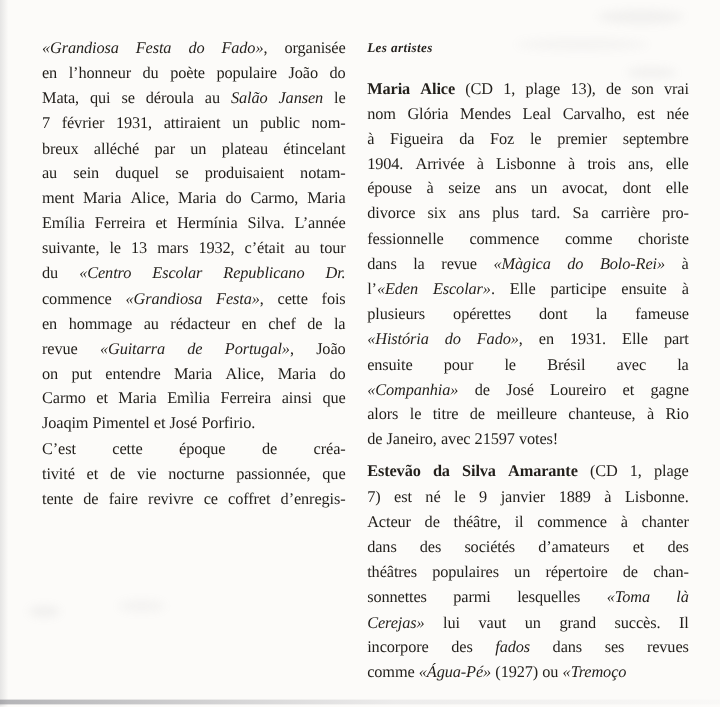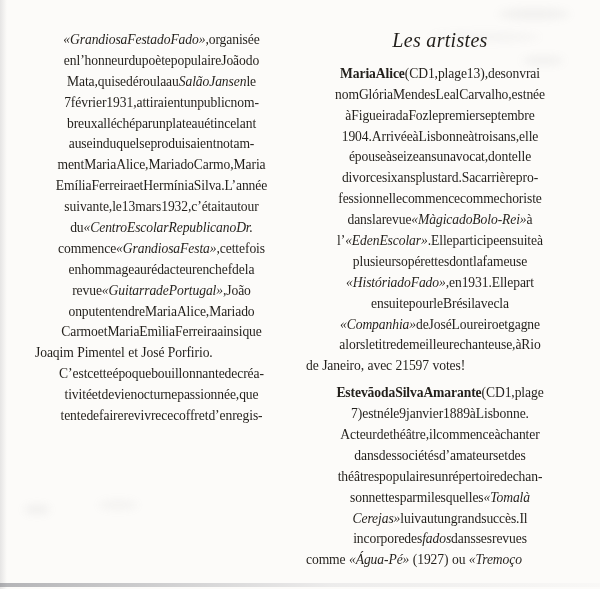--- a/index.html
+++ b/index.html
@@ -26,31 +26,31 @@
   .s2 { left:430px; top:32px; width:110px; height:10px; opacity:0.07; }
   .s3 { left:522px; top:56px; width:42px;  height:9px;  }
   .s4 { left:24px;  top:505px; width:26px; height:9px;  opacity:0.12; }
   .s5 { left:98px;  top:500px; width:40px; height:10px; opacity:0.08; }
 
   .col { position:absolute; top:30px; font-size:13.6px; letter-spacing:-0.1px; }
   .col-left  { left:35px;  width:253px; }
   .col-right { left:306px; width:268px; }
 
   .heading {
-    font-weight:normal; font-style:italic;
-    font-size:20px; letter-spacing:0.3px;
-    text-align:center; line-height:20.9px; height:20.9px;
+    font-weight:bold; font-style:italic;
+    font-size:11px; letter-spacing:0.3px;
+    line-height:20.9px; height:20.9px;
     margin-bottom:13px;
   }
 
   .para { margin:0; }
   .col-right .para + .para { margin-top:6px; }
 
   .line {
-    display:flex; justify-content:center;
+    display:flex; justify-content:space-between;
     white-space:nowrap;
     line-height:20.9px; height:20.9px;
     align-items:baseline;
   }
   .line.last { justify-content:flex-start; gap:3.5px; }
 
   .w { display:inline-block; }
   .seg-n { font-style:normal; font-weight:normal; }
   .seg-i { font-style:italic; }
   .seg-b { font-weight:bold; }
@@ -201,21 +201,20 @@
           <span class="w"><span class="seg-n">et</span></span>
           <span class="w"><span class="seg-n">José</span></span>
           <span class="w"><span class="seg-n">Porfirio.</span></span>
         </div>
       </div>
       <div class="para">
         <div class="line">
           <span class="w"><span class="seg-n">C’est</span></span>
           <span class="w"><span class="seg-n">cette</span></span>
           <span class="w"><span class="seg-n">époque</span></span>
-          <span class="w"><span class="seg-n">bouillonnante</span></span>
           <span class="w"><span class="seg-n">de</span></span>
           <span class="w"><span class="seg-n">créa-</span></span>
         </div>
         <div class="line">
           <span class="w"><span class="seg-n">tivité</span></span>
           <span class="w"><span class="seg-n">et</span></span>
           <span class="w"><span class="seg-n">de</span></span>
           <span class="w"><span class="seg-n">vie</span></span>
           <span class="w"><span class="seg-n">nocturne</span></span>
           <span class="w"><span class="seg-n">passionnée,</span></span>

